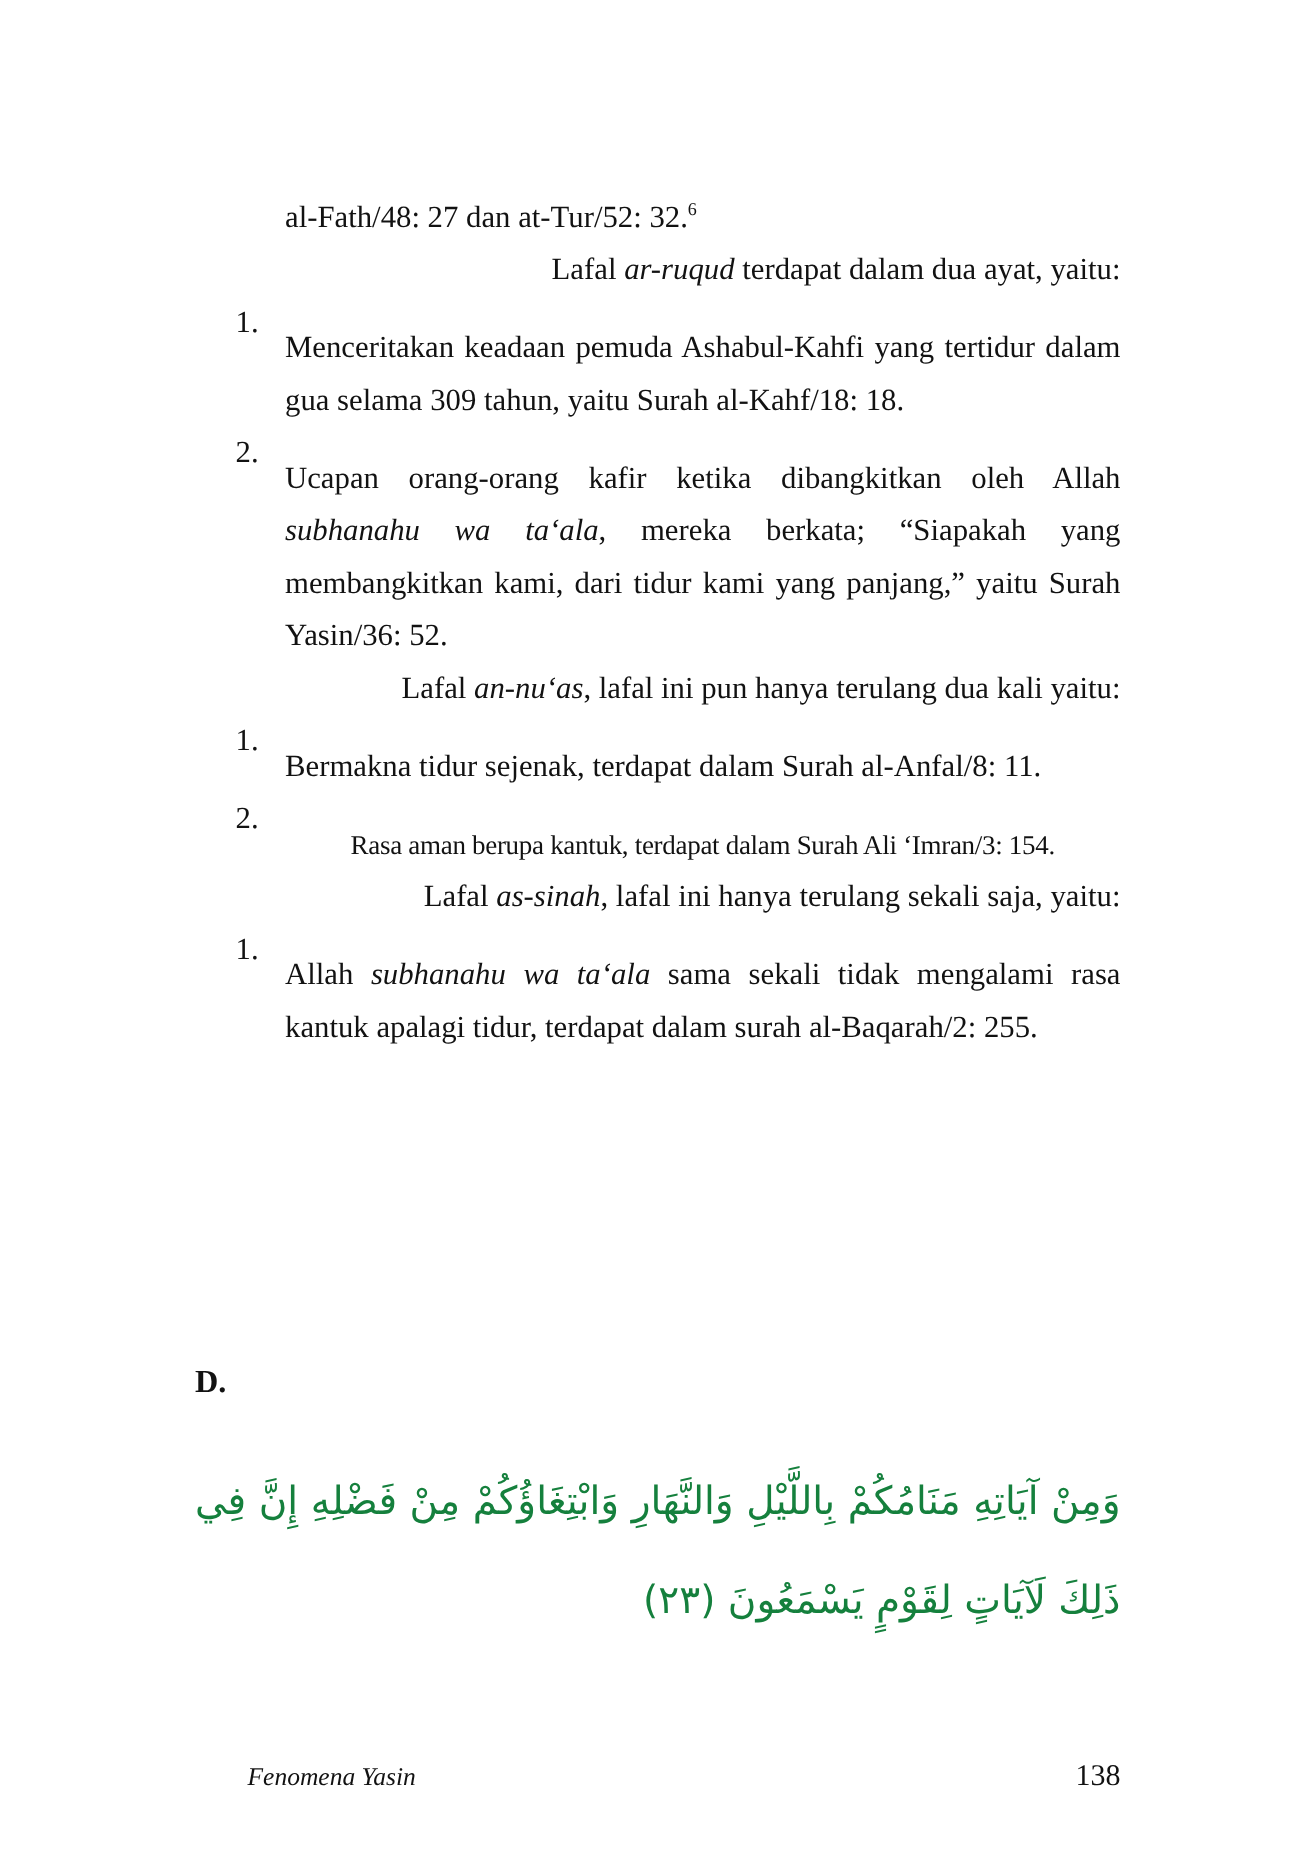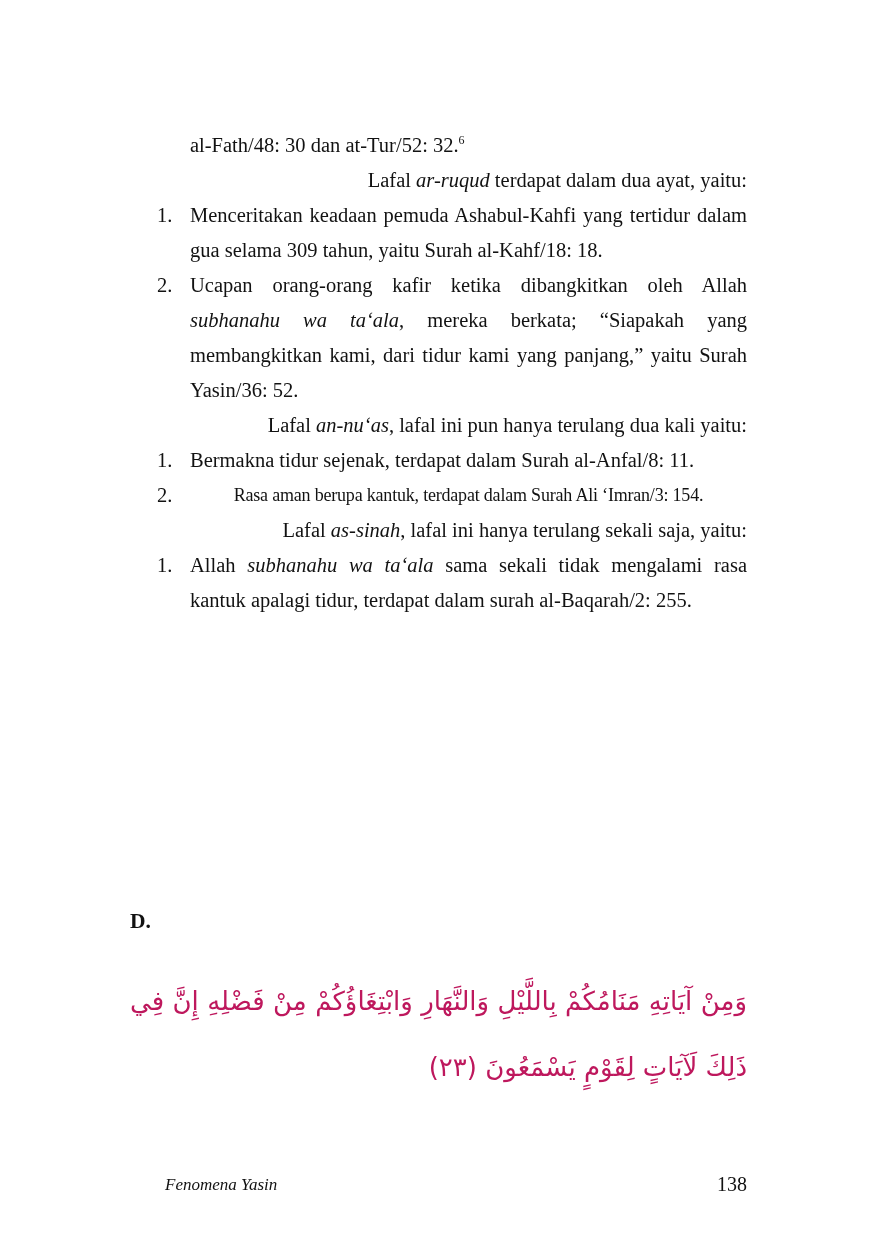--- a/index.html
+++ b/index.html
@@ -36,20 +36,21 @@
   em { font-style: italic; }
 
   .list-item { display: flex; }
   .list-item .num {
     flex: 0 0 33px;
     width: 33px;
   }
   .list-item .item-text {
     flex: 1;
     text-align: justify;
+    margin-top: 17px;
   }
   .list-item .item-text.condensed {
     font-size: 18px;
     letter-spacing: -0.2px;
     white-space: nowrap;
     text-align: center;
   }
 
   
   .heading {
@@ -69,21 +70,21 @@
     position: absolute;
     left: 130px;
     top: 968px;
     width: 617px;
     direction: rtl;
     unicode-bidi: embed;
     text-align: justify;
     font-family: "DejaVu Sans", sans-serif;
     font-size: 26px;
     line-height: 66px;
-    color: #be185d;
+    color: #15803d;
   }
 
   
   .footer-left {
     position: absolute;
     left: 165px;
     top: 1173px;
     font-style: italic;
     font-size: 17px;
     line-height: 24px;
@@ -96,21 +97,21 @@
     line-height: 26px;
   }
 </style>
 </head>
 <body>
 
 <div class="page">
 
   <div class="main-block">
 
-    <p class="cont-line"><span>al-Fath/48: 30 dan at-Tur/52: 32.</span><sup class="fn">6</sup></p>
+    <p class="cont-line"><span>al-Fath/48: 27 dan at-Tur/52: 32.</span><sup class="fn">6</sup></p>
 
     <p class="para"><span>Lafal </span><em>ar-ruqud</em><span> terdapat dalam dua ayat, yaitu:</span></p>
 
     <div class="list-item">
       <span class="num">1.</span>
       <span class="item-text">Menceritakan keadaan pemuda Ashabul-Kahfi yang tertidur dalam gua selama 309 tahun, yaitu Surah al-Kahf/18: 18.</span>
     </div>
 
     <div class="list-item">
       <span class="num">2.</span>

